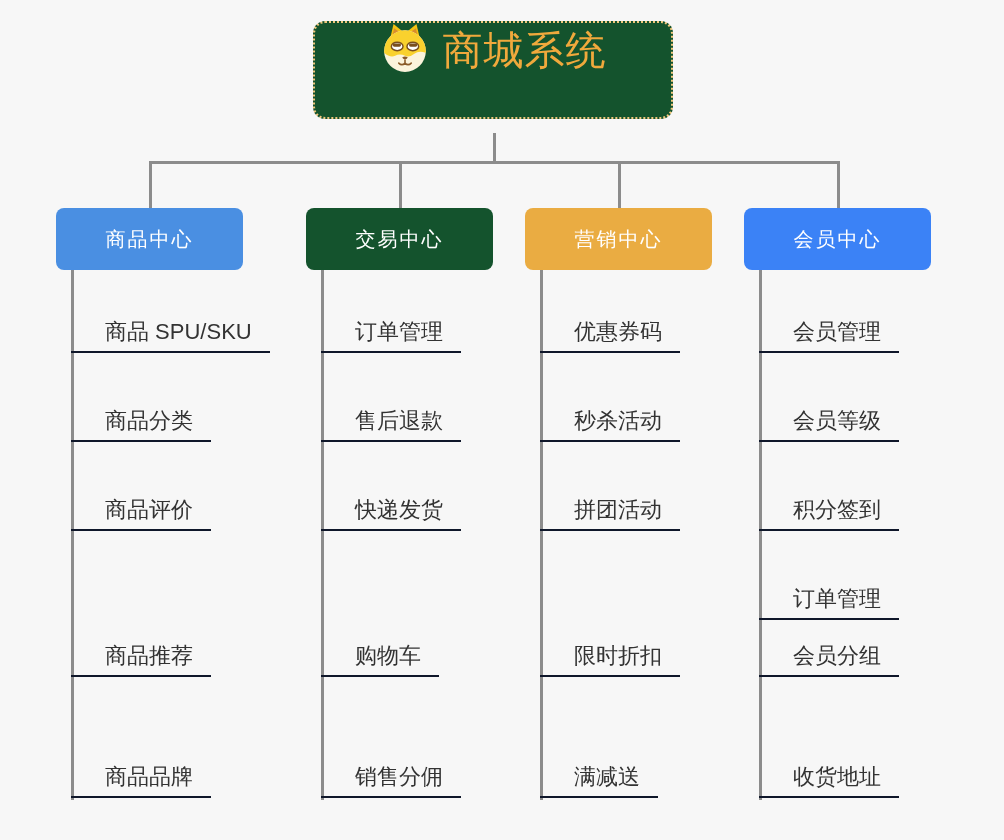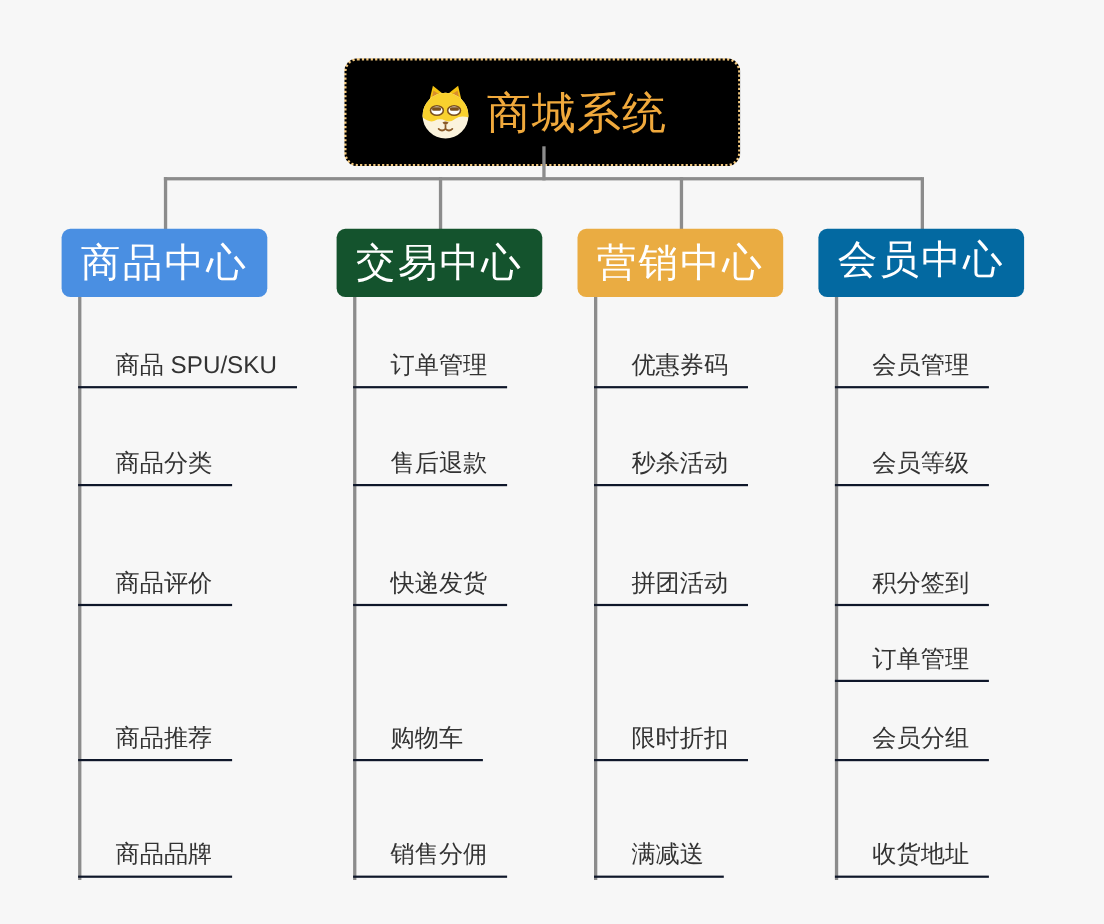--- a/index.html
+++ b/index.html
@@ -10,27 +10,26 @@
     position: relative;
     width: 1004px;
     height: 840px;
     background: #f7f7f7;
     overflow: hidden;
   }
 
   
   .root-node {
     position: absolute;
-    left: 313px; top: 53px;
+    left: 313px; top: 21px;
     width: 360px; height: 98px;
-    background: #000000;
+    background: #14532d;
     border: 2px dotted #f2c87e;
     border-radius: 12px;
     display: flex;
-    align-items: center;
     justify-content: center;
     gap: 13px;
     cursor: pointer;
   }
   .root-title {
     font-size: 40px;
     color: #f0a93c;
     letter-spacing: 1px;
     white-space: nowrap;
   }
@@ -47,21 +46,21 @@
   .trunk.c0 { left: 71px; }  .trunk.c1 { left: 321px; }
   .trunk.c2 { left: 540px; } .trunk.c3 { left: 759px; }
 
   
   .branch-box {
     position: absolute;
     top: 208px;
     width: 187px; height: 62px;
     border-radius: 8px;
     color: #ffffff;
-    font-size: 36px;
+    font-size: 20px;
     line-height: 62px;
     text-align: center;
     letter-spacing: 2px;
     white-space: nowrap;
     cursor: pointer;
   }
   .branch-box.c0 { left: 56px; }
   .branch-box.c1 { left: 306px; }
   .branch-box.c2 { left: 525px; }
   .branch-box.c3 { left: 744px; }
@@ -76,22 +75,22 @@
     color: #333333;
     border-bottom: 2px solid #0f172a;
     white-space: nowrap;
     cursor: pointer;
   }
   .leaf.c0 { left: 71px; }
   .leaf.c1 { left: 321px; }
   .leaf.c2 { left: 540px; }
   .leaf.c3 { left: 759px; }
   .leaf.r0 { top: 317px; } .leaf.r1 { top: 406px; }
-  .leaf.r2 { top: 515px; } .leaf.r3 { top: 584px; }
-  .leaf.r4 { top: 656px; } .leaf.r5 { top: 762px; }
+  .leaf.r2 { top: 495px; } .leaf.r3 { top: 584px; }
+  .leaf.r4 { top: 641px; } .leaf.r5 { top: 762px; }
 </style>
 </head>
 <body>
 
 <div class="canvas">
 
   <div class="root-node">
     <svg class="logo" viewBox="0 0 48 48" aria-hidden="true">
 
       <polygon points="9,18 13,1 23,9" fill="#f4c211"></polygon>
@@ -120,21 +119,21 @@
   <div class="line drop d2"></div>
   <div class="line drop d3"></div>
   <div class="line trunk c0"></div>
   <div class="line trunk c1"></div>
   <div class="line trunk c2"></div>
   <div class="line trunk c3"></div>
 
   <div class="branch-box c0" style="background: rgb(74, 143, 226);">商品中心</div>
   <div class="branch-box c1" style="background: #14532d;">交易中心</div>
   <div class="branch-box c2" style="background: rgb(234, 172, 66);">营销中心</div>
-  <div class="branch-box c3" style="background: #0369a1; font-family: Liberation Mono, monospace;">会员中心</div>
+  <div class="branch-box c3" style="background: #3b82f6;">会员中心</div>
 
   <div class="leaf c0 r0">商品 SPU/SKU</div>
   <div class="leaf c0 r1">商品分类</div>
   <div class="leaf c0 r2">商品评价</div>
   <div class="leaf c0 r4">商品推荐</div>
   <div class="leaf c0 r5">商品品牌</div>
 
   <div class="leaf c1 r0">订单管理</div>
   <div class="leaf c1 r1">售后退款</div>
   <div class="leaf c1 r2">快递发货</div>

